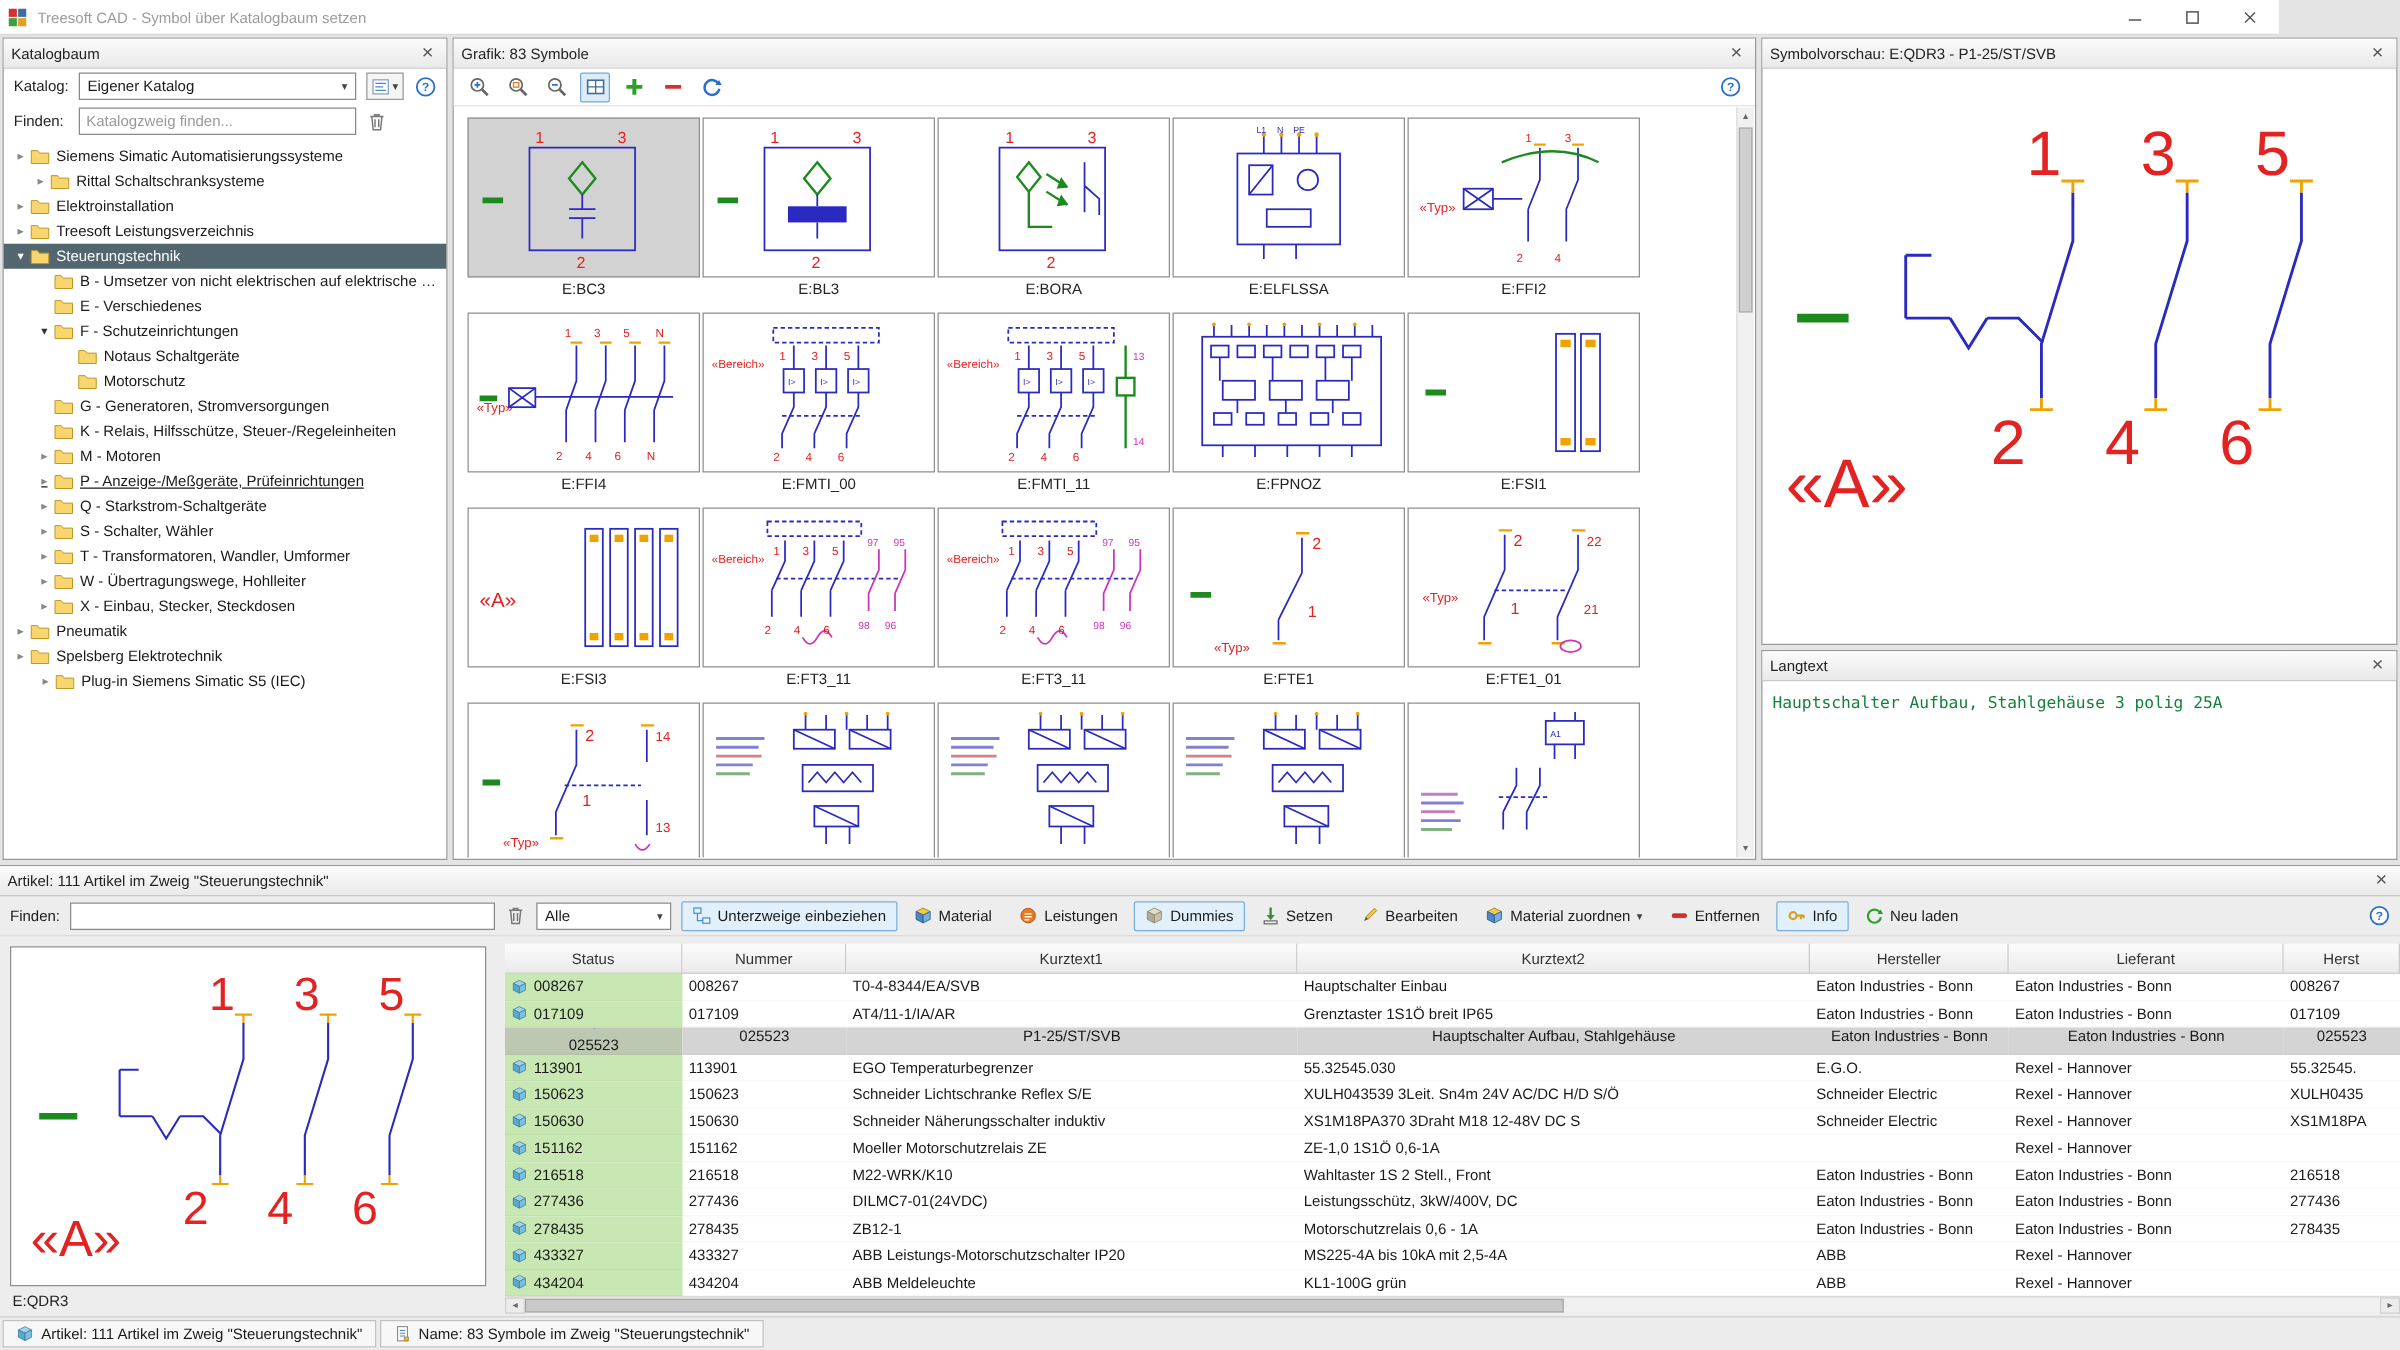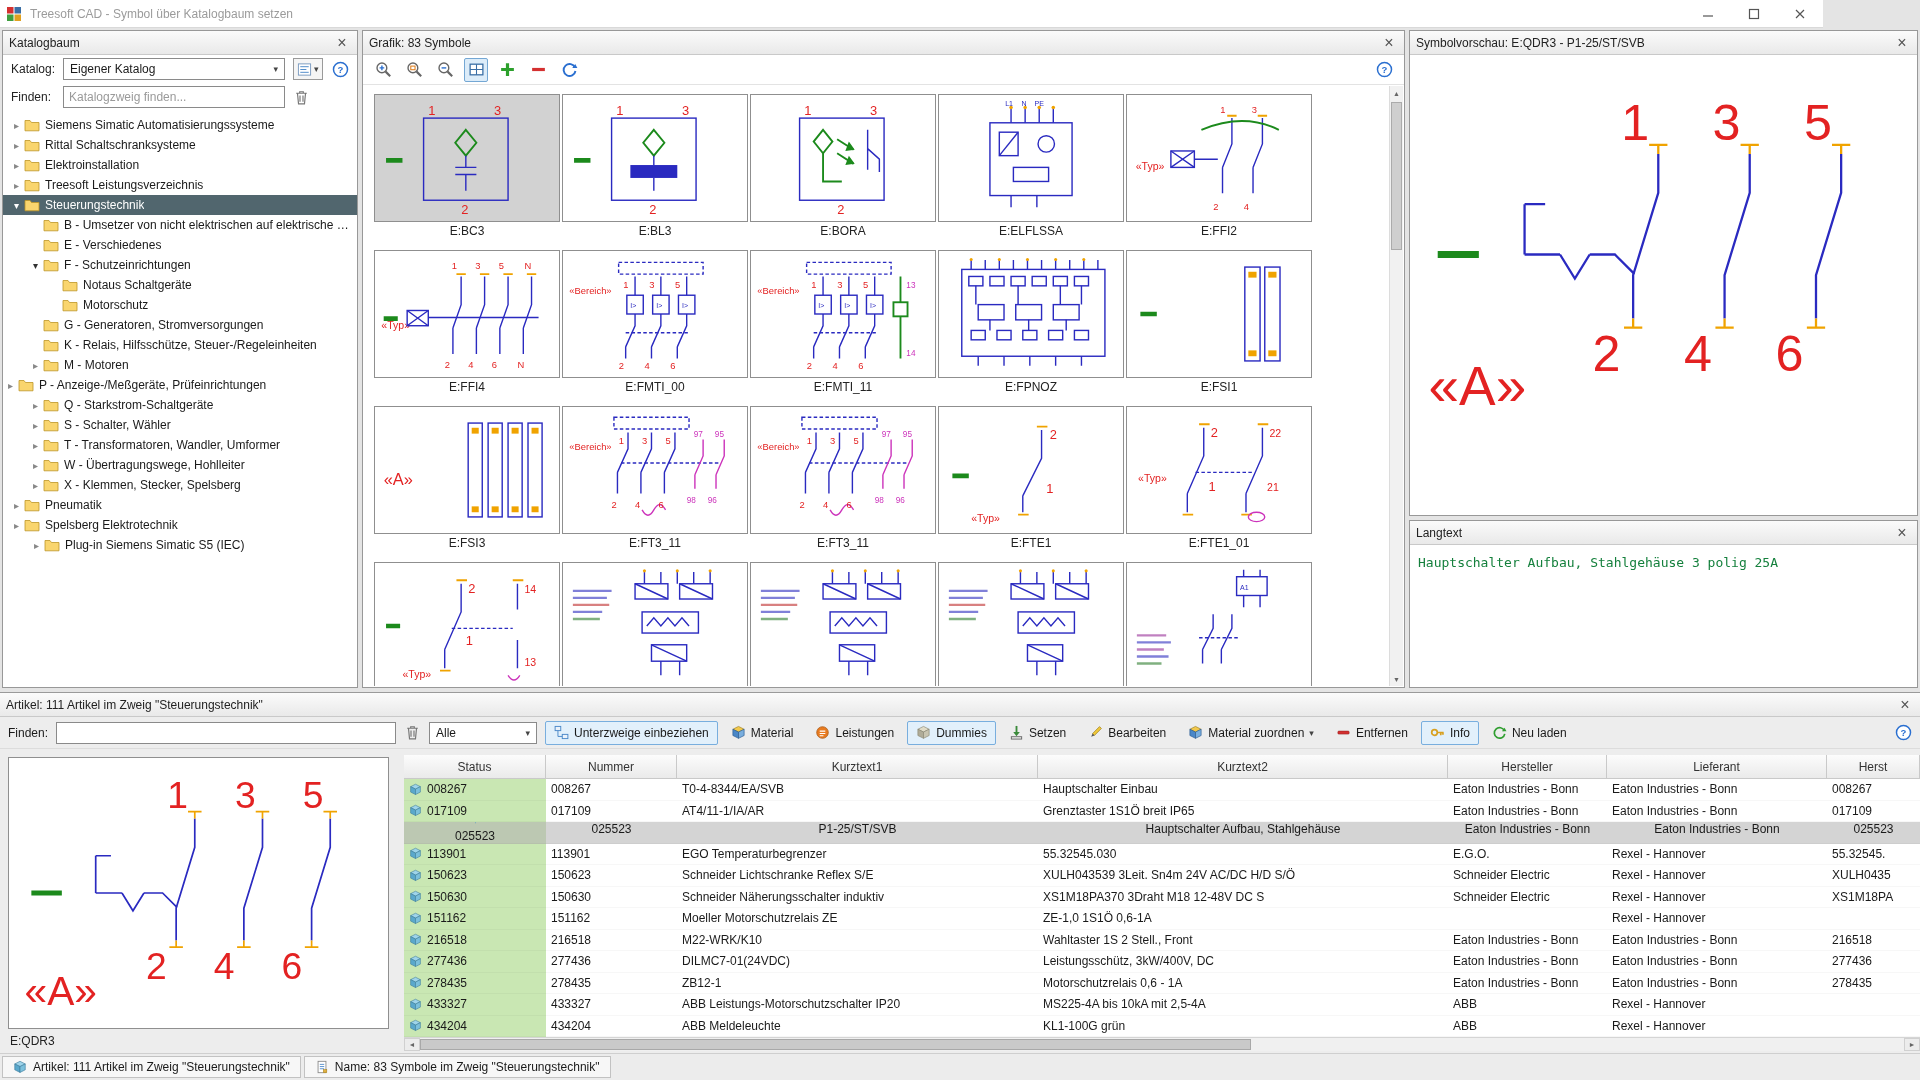--- a/index.html
+++ b/index.html
@@ -540,41 +540,41 @@
   <div class="tree">
 
       <div class="tree-row collapsed" style="padding-left: 6px;">
         <span class="exp"></span>
         <svg class="folder" width="16" height="14" viewBox="0 0 16 14">
           <use href="#g-folder"></use>
         </svg>
         <span class="tlabel">Siemens Simatic Automatisierungssysteme</span>
       </div>
 
+      <div class="tree-row collapsed" style="padding-left: 22px;">
+        <span class="exp"></span>
+        <svg class="folder" width="16" height="14" viewBox="0 0 16 14">
+          <use href="#g-folder"></use>
+        </svg>
+        <span class="tlabel">Rittal Schaltschranksysteme</span>
+      </div>
+
       <div class="tree-row collapsed" style="padding-left: 6px;">
         <span class="exp"></span>
         <svg class="folder" width="16" height="14" viewBox="0 0 16 14">
           <use href="#g-folder"></use>
         </svg>
-        <span class="tlabel">Rittal Schaltschranksysteme</span>
+        <span class="tlabel">Elektroinstallation</span>
       </div>
 
       <div class="tree-row collapsed" style="padding-left: 6px;">
         <span class="exp"></span>
         <svg class="folder" width="16" height="14" viewBox="0 0 16 14">
           <use href="#g-folder"></use>
         </svg>
-        <span class="tlabel">Elektroinstallation</span>
-      </div>
-
-      <div class="tree-row collapsed" style="padding-left: 6px;">
-        <span class="exp"></span>
-        <svg class="folder" width="16" height="14" viewBox="0 0 16 14">
-          <use href="#g-folder"></use>
-        </svg>
         <span class="tlabel">Treesoft Leistungsverzeichnis</span>
       </div>
 
       <div class="tree-row selected expanded" style="padding-left: 6px;">
         <span class="exp"></span>
         <svg class="folder" width="16" height="14" viewBox="0 0 16 14">
           <use href="#g-folder"></use>
         </svg>
         <span class="tlabel">Steuerungstechnik</span>
       </div>
@@ -636,21 +636,21 @@
       </div>
 
       <div class="tree-row collapsed" style="padding-left: 25px;">
         <span class="exp"></span>
         <svg class="folder" width="16" height="14" viewBox="0 0 16 14">
           <use href="#g-folder"></use>
         </svg>
         <span class="tlabel">M - Motoren</span>
       </div>
 
-      <div class="tree-row collapsed" style="">
+      <div class="tree-row collapsed" style="padding-left: 25px; text-decoration: underline;">
         <span class="exp"></span>
         <svg class="folder" width="16" height="14" viewBox="0 0 16 14">
           <use href="#g-folder"></use>
         </svg>
         <span class="tlabel">P - Anzeige-/Meßgeräte, Prüfeinrichtungen</span>
       </div>
 
       <div class="tree-row collapsed" style="padding-left: 25px;">
         <span class="exp"></span>
         <svg class="folder" width="16" height="14" viewBox="0 0 16 14">
@@ -681,21 +681,21 @@
           <use href="#g-folder"></use>
         </svg>
         <span class="tlabel">W - Übertragungswege, Hohlleiter</span>
       </div>
 
       <div class="tree-row collapsed" style="padding-left: 25px;">
         <span class="exp"></span>
         <svg class="folder" width="16" height="14" viewBox="0 0 16 14">
           <use href="#g-folder"></use>
         </svg>
-        <span class="tlabel">X - Klemmen, Stecker, Spelsberg</span>
+        <span class="tlabel">X - Einbau, Stecker, Steckdosen</span>
       </div>
 
       <div class="tree-row collapsed" style="padding-left: 6px;">
         <span class="exp"></span>
         <svg class="folder" width="16" height="14" viewBox="0 0 16 14">
           <use href="#g-folder"></use>
         </svg>
         <span class="tlabel">Pneumatik</span>
       </div>
 

